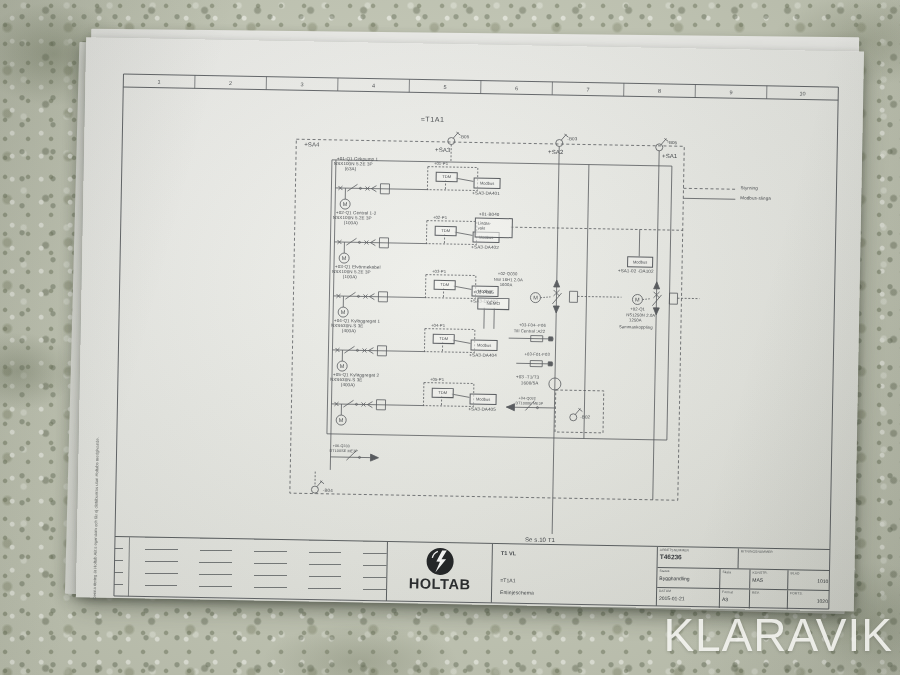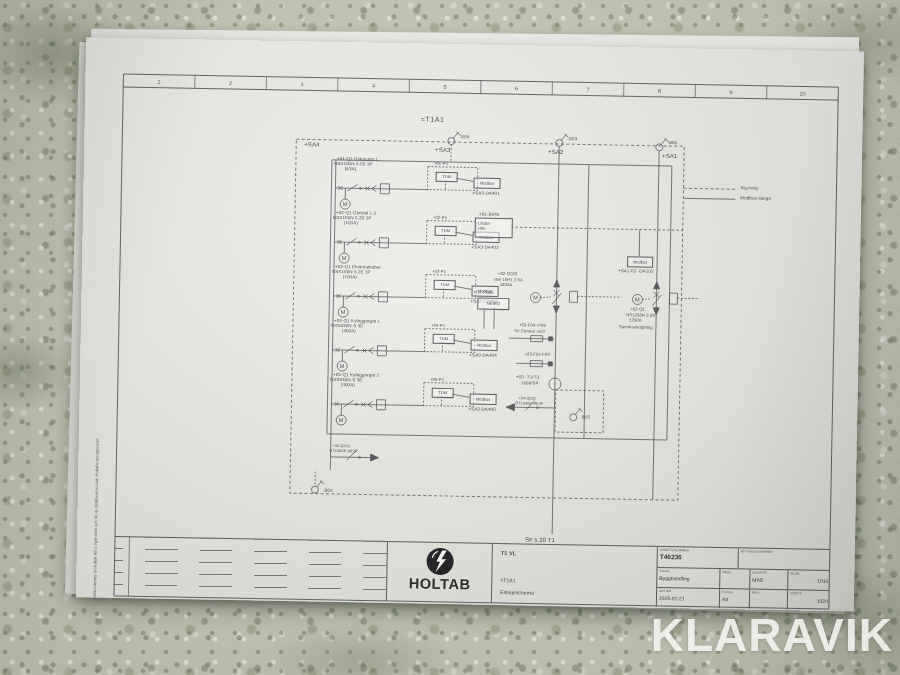--- a/index.html
+++ b/index.html
@@ -53,21 +53,21 @@
   .trow{position:absolute;left:0;width:100%;box-sizing:border-box;border-top:0.8px solid #5a5e60;}
   .tcell{position:absolute;top:0;height:100%;box-sizing:border-box;border-left:0.8px solid #5a5e60;padding:1px 2px;}
   .tcell:first-child{border-left:none;}
   .tlab{font-size:3.3px;color:#55585a;letter-spacing:.1px;}
   .tval{font-size:5px;color:#33363a;margin-top:1.5px;}
   .tval.big{font-size:6.5px;font-weight:700;margin-top:1px;}
   .tval.rt{text-align:right;}
   .vignette{position:absolute;inset:0;pointer-events:none;
     background:linear-gradient(105deg, rgba(55,60,48,.13), rgba(0,0,0,0) 22%, rgba(0,0,0,0) 78%, rgba(50,55,45,.12)),
       radial-gradient(ellipse at 48% 42%, rgba(255,255,255,.07), rgba(20,24,16,.12) 95%);}
-  .watermark{position:absolute;right:7px;bottom:13px;font-size:46px;font-weight:700;letter-spacing:1px;
+  .watermark{position:absolute;right:7px;bottom:13px;font-size:46px;font-weight:400;letter-spacing:1px;
     color:rgba(251,251,248,.85);text-shadow:0 1px 3px rgba(60,65,55,.25);}
   svg{overflow:visible;}
 </style>
 </head>
 <body>
 
 <div class="scene">
   <div class="sheet sheet-back2"></div>
   <div class="sheet sheet-back1"></div>
 

